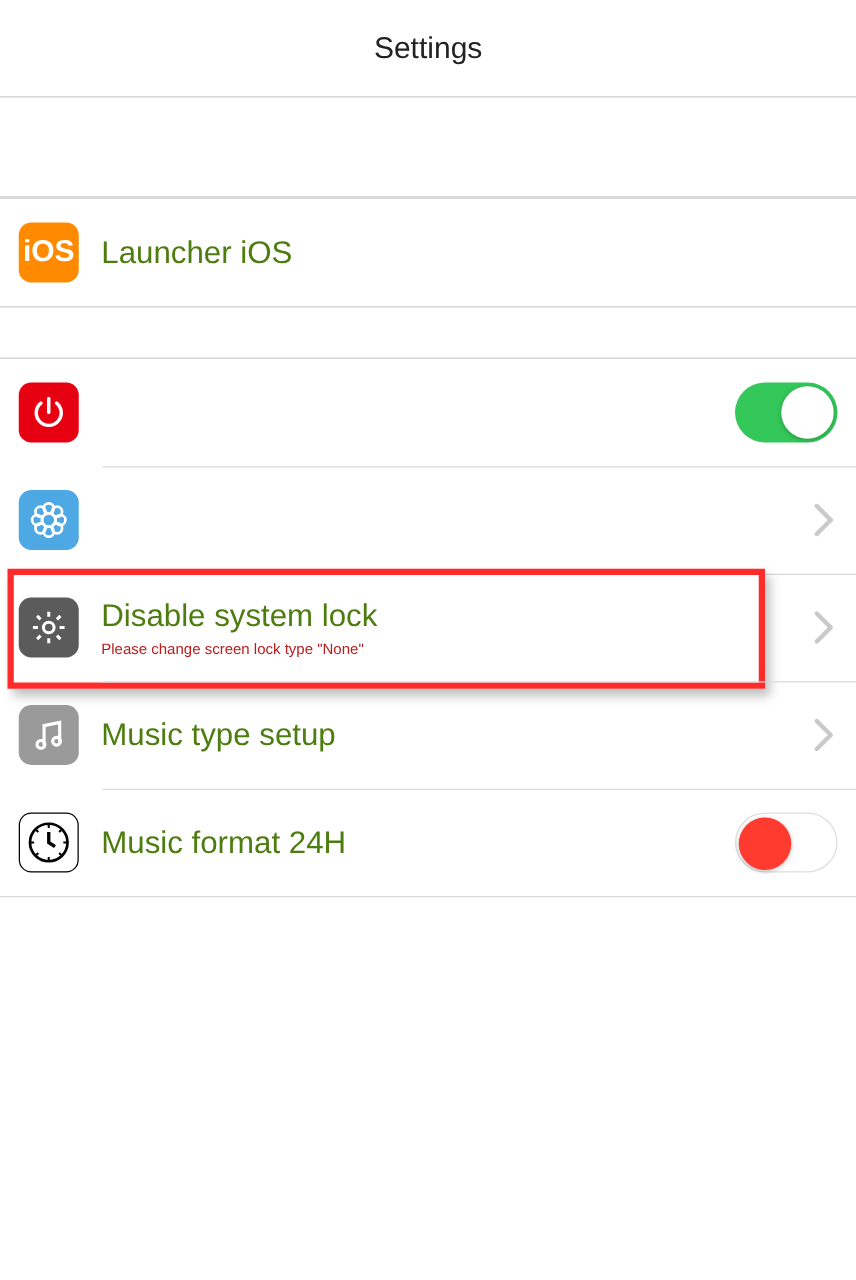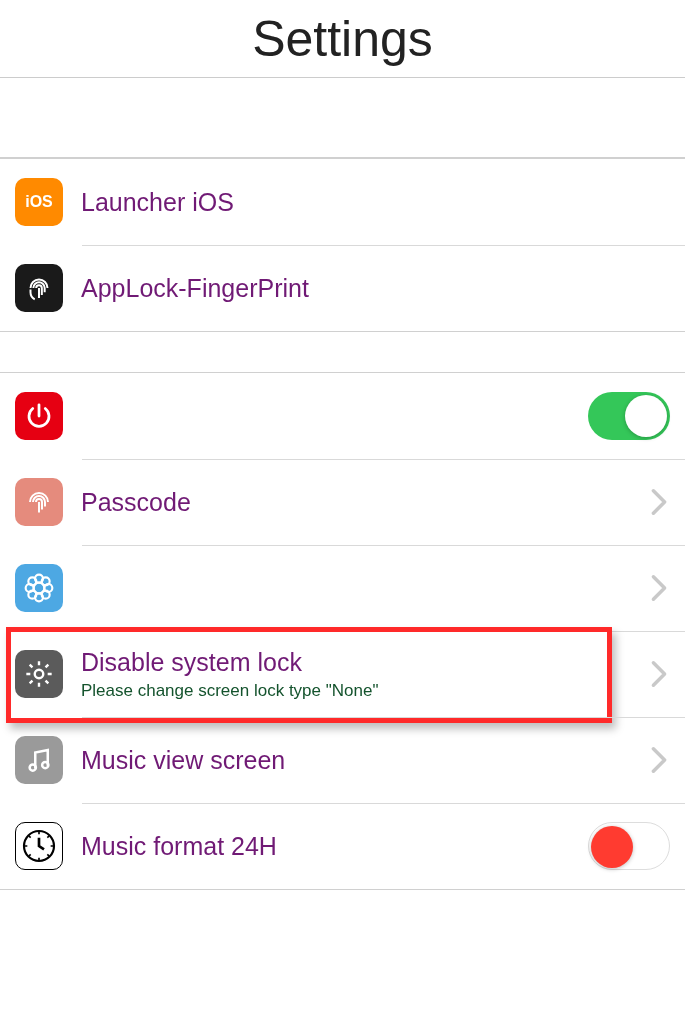--- a/index.html
+++ b/index.html
@@ -1,39 +1,39 @@
 <!DOCTYPE html>
 <html><head>
   <meta charset="utf-8">
   <style>
     * { margin:0; padding:0; box-sizing:border-box; }
     html,body { width:685px; font-family:-apple-system,Helvetica,Arial,sans-serif; background:#fff; }
     .header { height:78px; display:flex; align-items:center; justify-content:center; border-bottom:1px solid #ccc; }
-    .header-title { font-size:50px; font-weight:500; color:#222; }
+    .header-title { font-size:24px; font-weight:500; color:#222; }
     .spacer { height:80px; border-bottom:1px solid #d0d0d0; }
     .group { border-top:1px solid #d0d0d0; border-bottom:1px solid #d0d0d0; }
     .group-gap { height:40px; }
     .row { display:flex; align-items:center; padding:14px 15px 14px 15px; position:relative; min-height:86px; }
     .row + .row::before { content:""; position:absolute; top:0; left:82px; right:0; height:1px; background:#d9d9d9; }
     .icon-box { width:48px; height:48px; border-radius:10px; flex-shrink:0; display:flex; align-items:center; justify-content:center; margin-right:18px; position:relative; }
-    .label { font-size:25px; color:#701a75; }
-    .subtitle { font-size:17px; color:#14532d; margin-top:4px; }
+    .label { font-size:25px; color:#4d7c0f; }
+    .subtitle { font-size:12px; color:#b91c1c; margin-top:4px; }
     .text-col { display:flex; flex-direction:column; flex-grow:1; min-width:0; }
     .chevron { width:18px; height:28px; flex-shrink:0; margin-left:auto; margin-right:2px; }
     .chevron svg { display:block; }
     .switch { width:82px; height:48px; border-radius:24px; flex-shrink:0; margin-left:auto; position:relative; }
     .switch.on { background:#34c759; }
     .switch.off { background:#fff; border:1px solid #ddd; }
     .knob { width:42px; height:42px; border-radius:50%; position:absolute; top:3px; background:#fff; box-shadow:0 1px 4px rgba(0,0,0,0.25); }
     .switch.on .knob { right:3px; }
     .switch.off .knob { left:3px; }
     .switch.off.red .knob { background:#ff3b30; left:2px; }
     .highlight { position:absolute; left:6px; top:-4px; width:606px; height:96px; border:5px solid #ff2a2a; box-shadow:4px 6px 8px rgba(0,0,0,0.25); pointer-events:none; }
     
-    .ic-orange { background:#ff8a00; color:#fff; font-size:16px; font-weight:600; }
+    .ic-orange { background:#ff8a00; color:#fff; font-size:24px; font-weight:600; }
     .ic-black  { background:#1a1a1a; }
     .ic-red    { background:#e60012; }
     .ic-peach  { background:#e58b7d; }
     .ic-blue   { background:#4da8e3; }
     .ic-ored   { background:#ff4b3e; }
     .ic-darkg  { background:#5b5b5b; }
     .ic-grey   { background:#9a9a9a; }
     .ic-white  { background:#fff; border:1px solid #000; }
   </style>
 </head>
@@ -47,71 +47,39 @@
 
 <div class="group">
 
   <div class="row">
     <span class="icon-box ic-orange">iOS</span>
     <div class="text-col">
       <span class="label">Launcher iOS</span>
     </div>
   </div>
 
-  <div class="row">
-    <span class="icon-box ic-black">
-      <svg width="34" height="34" viewBox="0 0 24 24" fill="none" stroke="#fff" stroke-width="1.4">
-        <path d="M6 12c0-3.3 2.7-6 6-6s6 2.7 6 6"></path>
-        <path d="M8 12c0-2.2 1.8-4 4-4s4 1.8 4 4v3"></path>
-        <path d="M10 12c0-1.1.9-2 2-2s2 .9 2 2v5"></path>
-        <path d="M12 12v7"></path>
-        <path d="M6 13v2c0 2 1 4 3 5"></path>
-      </svg>
-    </span>
-    <div class="text-col">
-      <span class="label">AppLock-FingerPrint</span>
-    </div>
-  </div>
 
 </div>
 
 <div class="group-gap"></div>
 
 <div class="group">
 
   <div class="row">
     <span class="icon-box ic-red">
       <svg width="30" height="30" viewBox="0 0 24 24" fill="none" stroke="#fff" stroke-width="2.2" stroke-linecap="round">
         <path d="M12 3v9"></path>
           <path d="M7 6a8 8 0 1 0 10 0"></path>
       </svg>
     </span>
     <span class="switch on">
         <span class="knob"></span>
       </span>
   </div>
 
-  <div class="row">
-    <span class="icon-box ic-peach">
-      <svg width="36" height="36" viewBox="0 0 24 24" fill="none" stroke="#fff" stroke-width="1.3">
-        <path d="M6 12c0-3.3 2.7-6 6-6s6 2.7 6 6"></path>
-        <path d="M8 12c0-2.2 1.8-4 4-4s4 1.8 4 4v3"></path>
-        <path d="M10 12c0-1.1.9-2 2-2s2 .9 2 2v5"></path>
-        <path d="M12 12v7"></path>
-      </svg>
-    </span>
-    <div class="text-col">
-      <span class="label">Passcode</span>
-    </div>
-    <span class="chevron">
-      <svg width="18" height="28" viewBox="0 0 12 20" fill="none" stroke="#c9c9c9" stroke-width="2.5" stroke-linecap="round" stroke-linejoin="round">
-          <polyline points="2,2 10,10 2,18"></polyline>
-        </svg>
-    </span>
-  </div>
 
   <div class="row">
     <span class="icon-box ic-blue">
       <svg width="32" height="32" viewBox="0 0 24 24" fill="none" stroke="#fff" stroke-width="1.6">
         <circle cx="12" cy="12" r="4"></circle>
         <circle cx="12" cy="5" r="3"></circle>
           <circle cx="12" cy="19" r="3"></circle>
         <circle cx="5" cy="12" r="3"></circle>
           <circle cx="19" cy="12" r="3"></circle>
         <circle cx="7" cy="7" r="3"></circle>
@@ -149,21 +117,21 @@
 
   <div class="row">
     <span class="icon-box ic-grey">
       <svg width="30" height="30" viewBox="0 0 24 24" fill="none" stroke="#fff" stroke-width="2" stroke-linecap="round">
         <path d="M9 18V6l10-2v12"></path>
           <circle cx="7" cy="18" r="2.5"></circle>
           <circle cx="17" cy="16" r="2.5"></circle>
       </svg>
     </span>
     <div class="text-col">
-      <span class="label">Music view screen</span>
+      <span class="label">Music type setup</span>
     </div>
     <span class="chevron">
       <svg width="18" height="28" viewBox="0 0 12 20" fill="none" stroke="#c9c9c9" stroke-width="2.5" stroke-linecap="round" stroke-linejoin="round">
           <polyline points="2,2 10,10 2,18"></polyline>
         </svg>
     </span>
   </div>
 
   <div class="row">
     <span class="icon-box ic-white">

